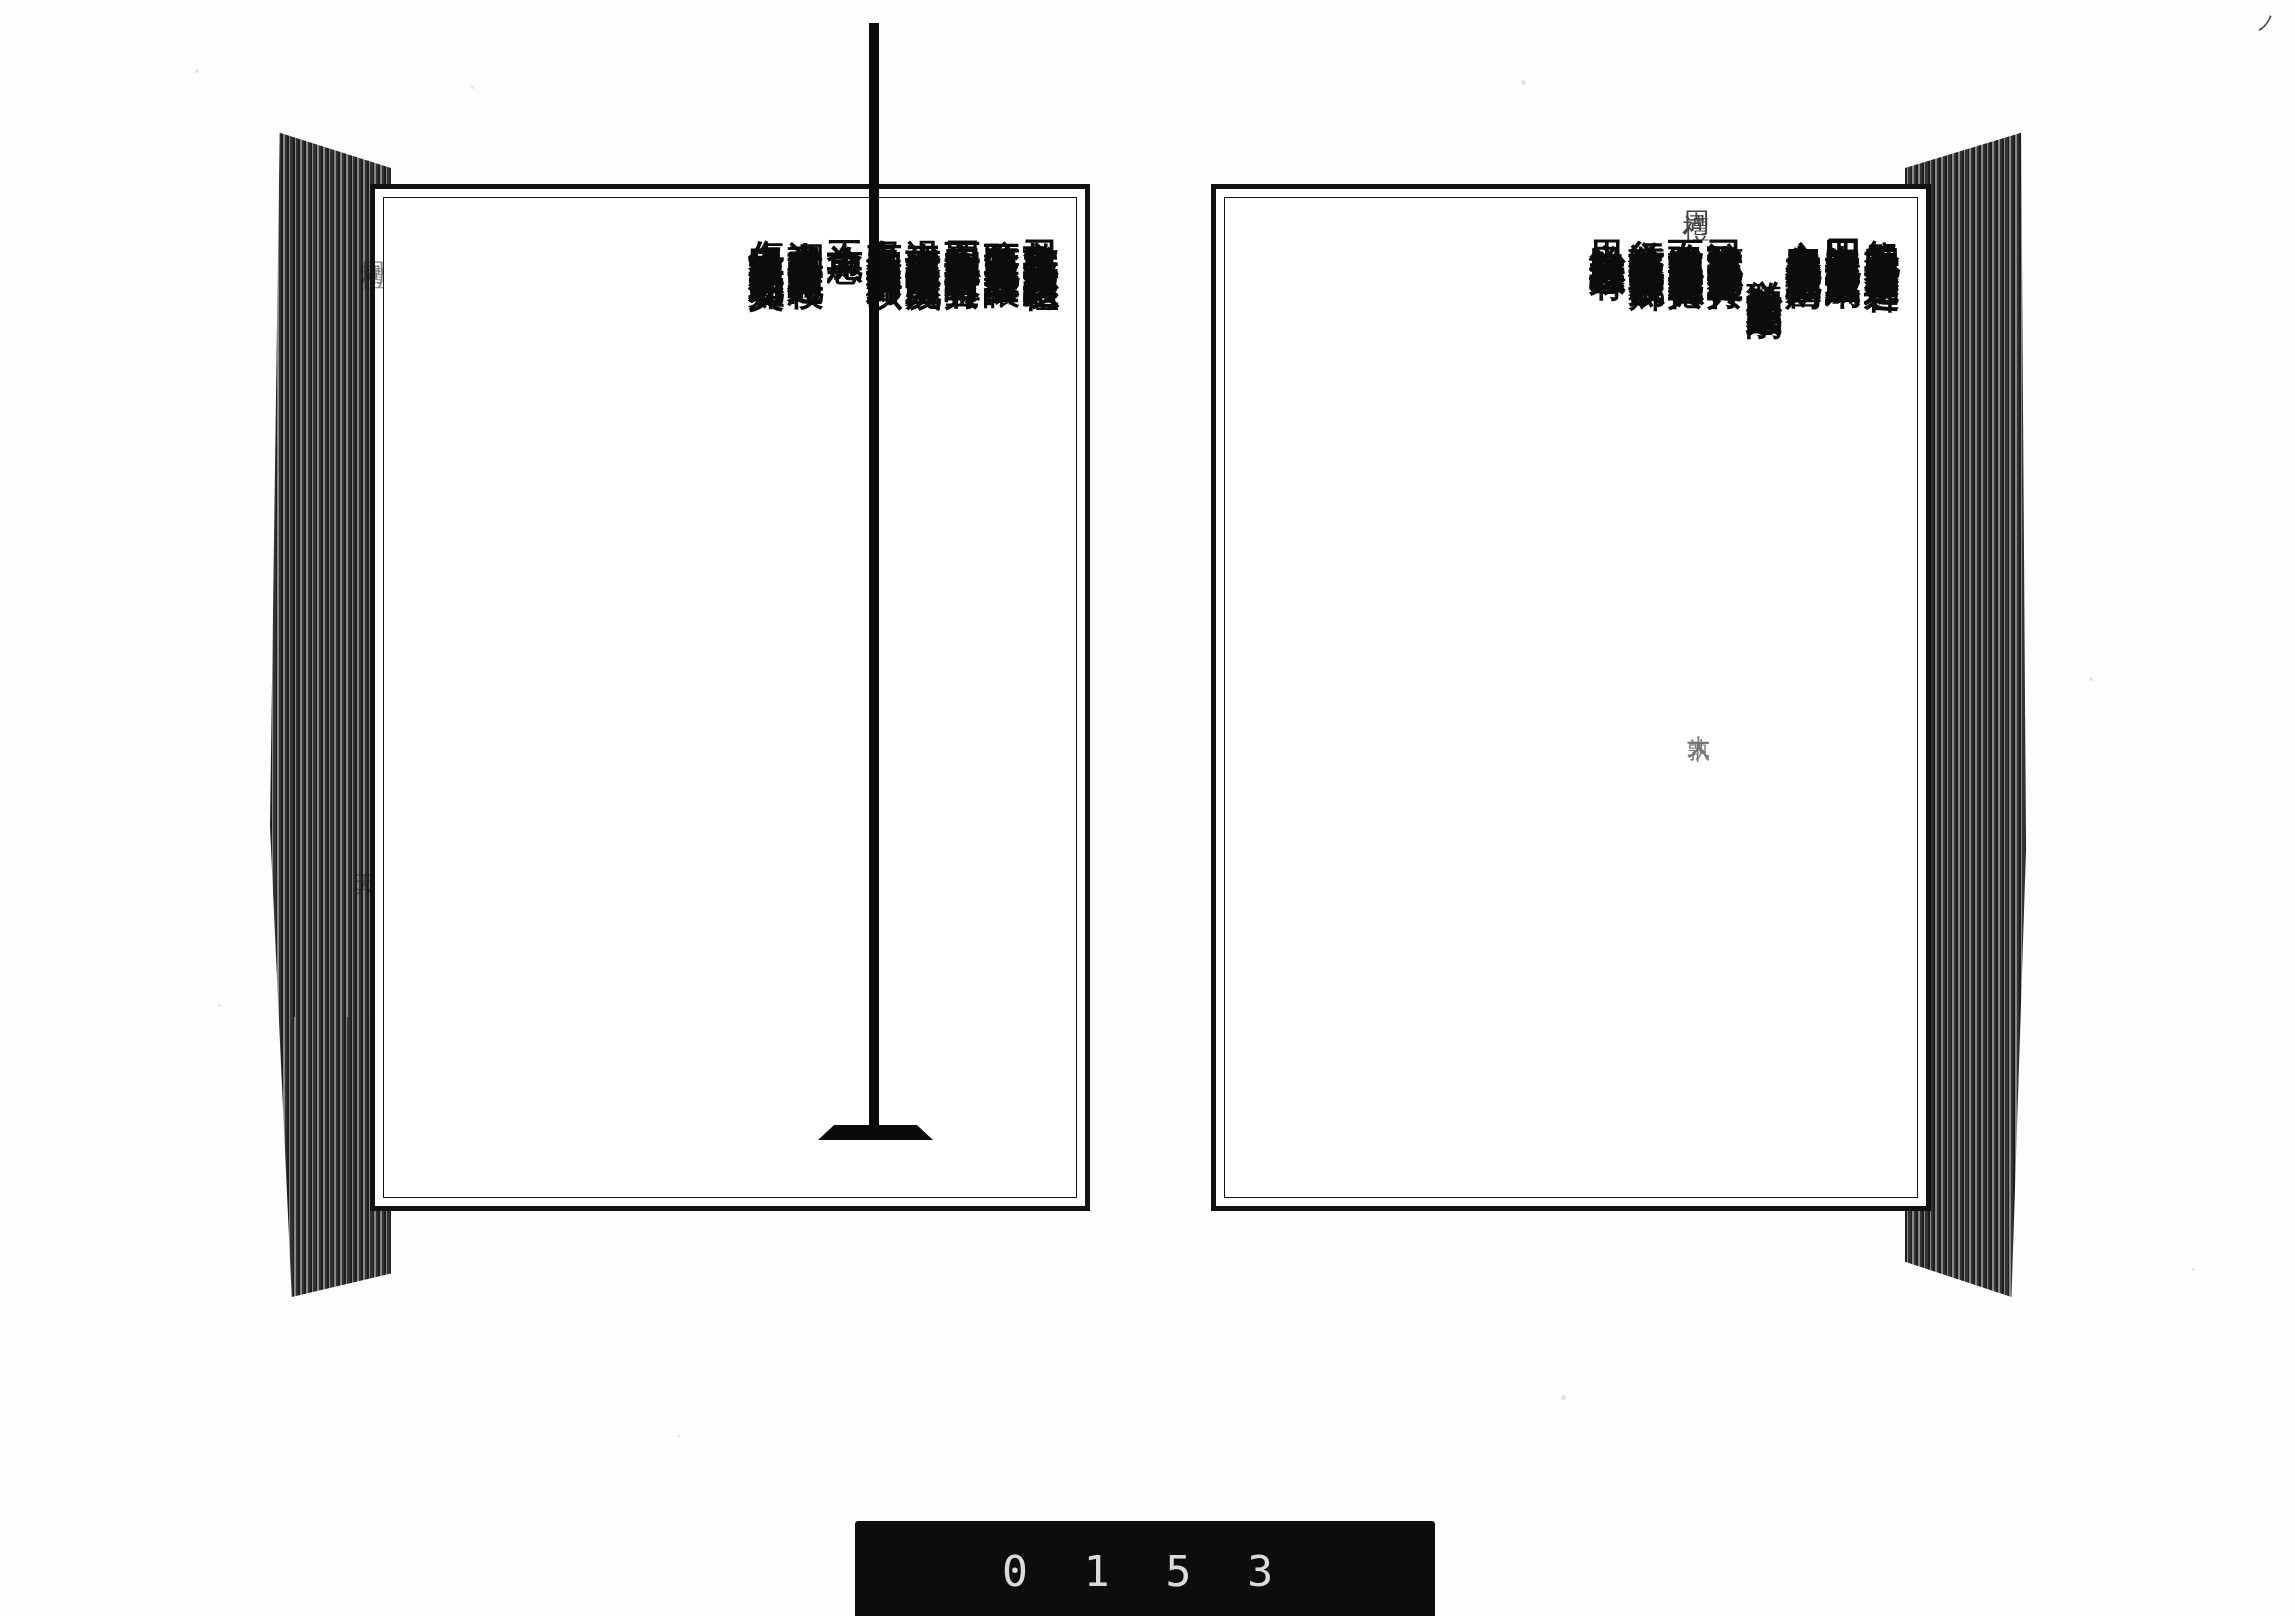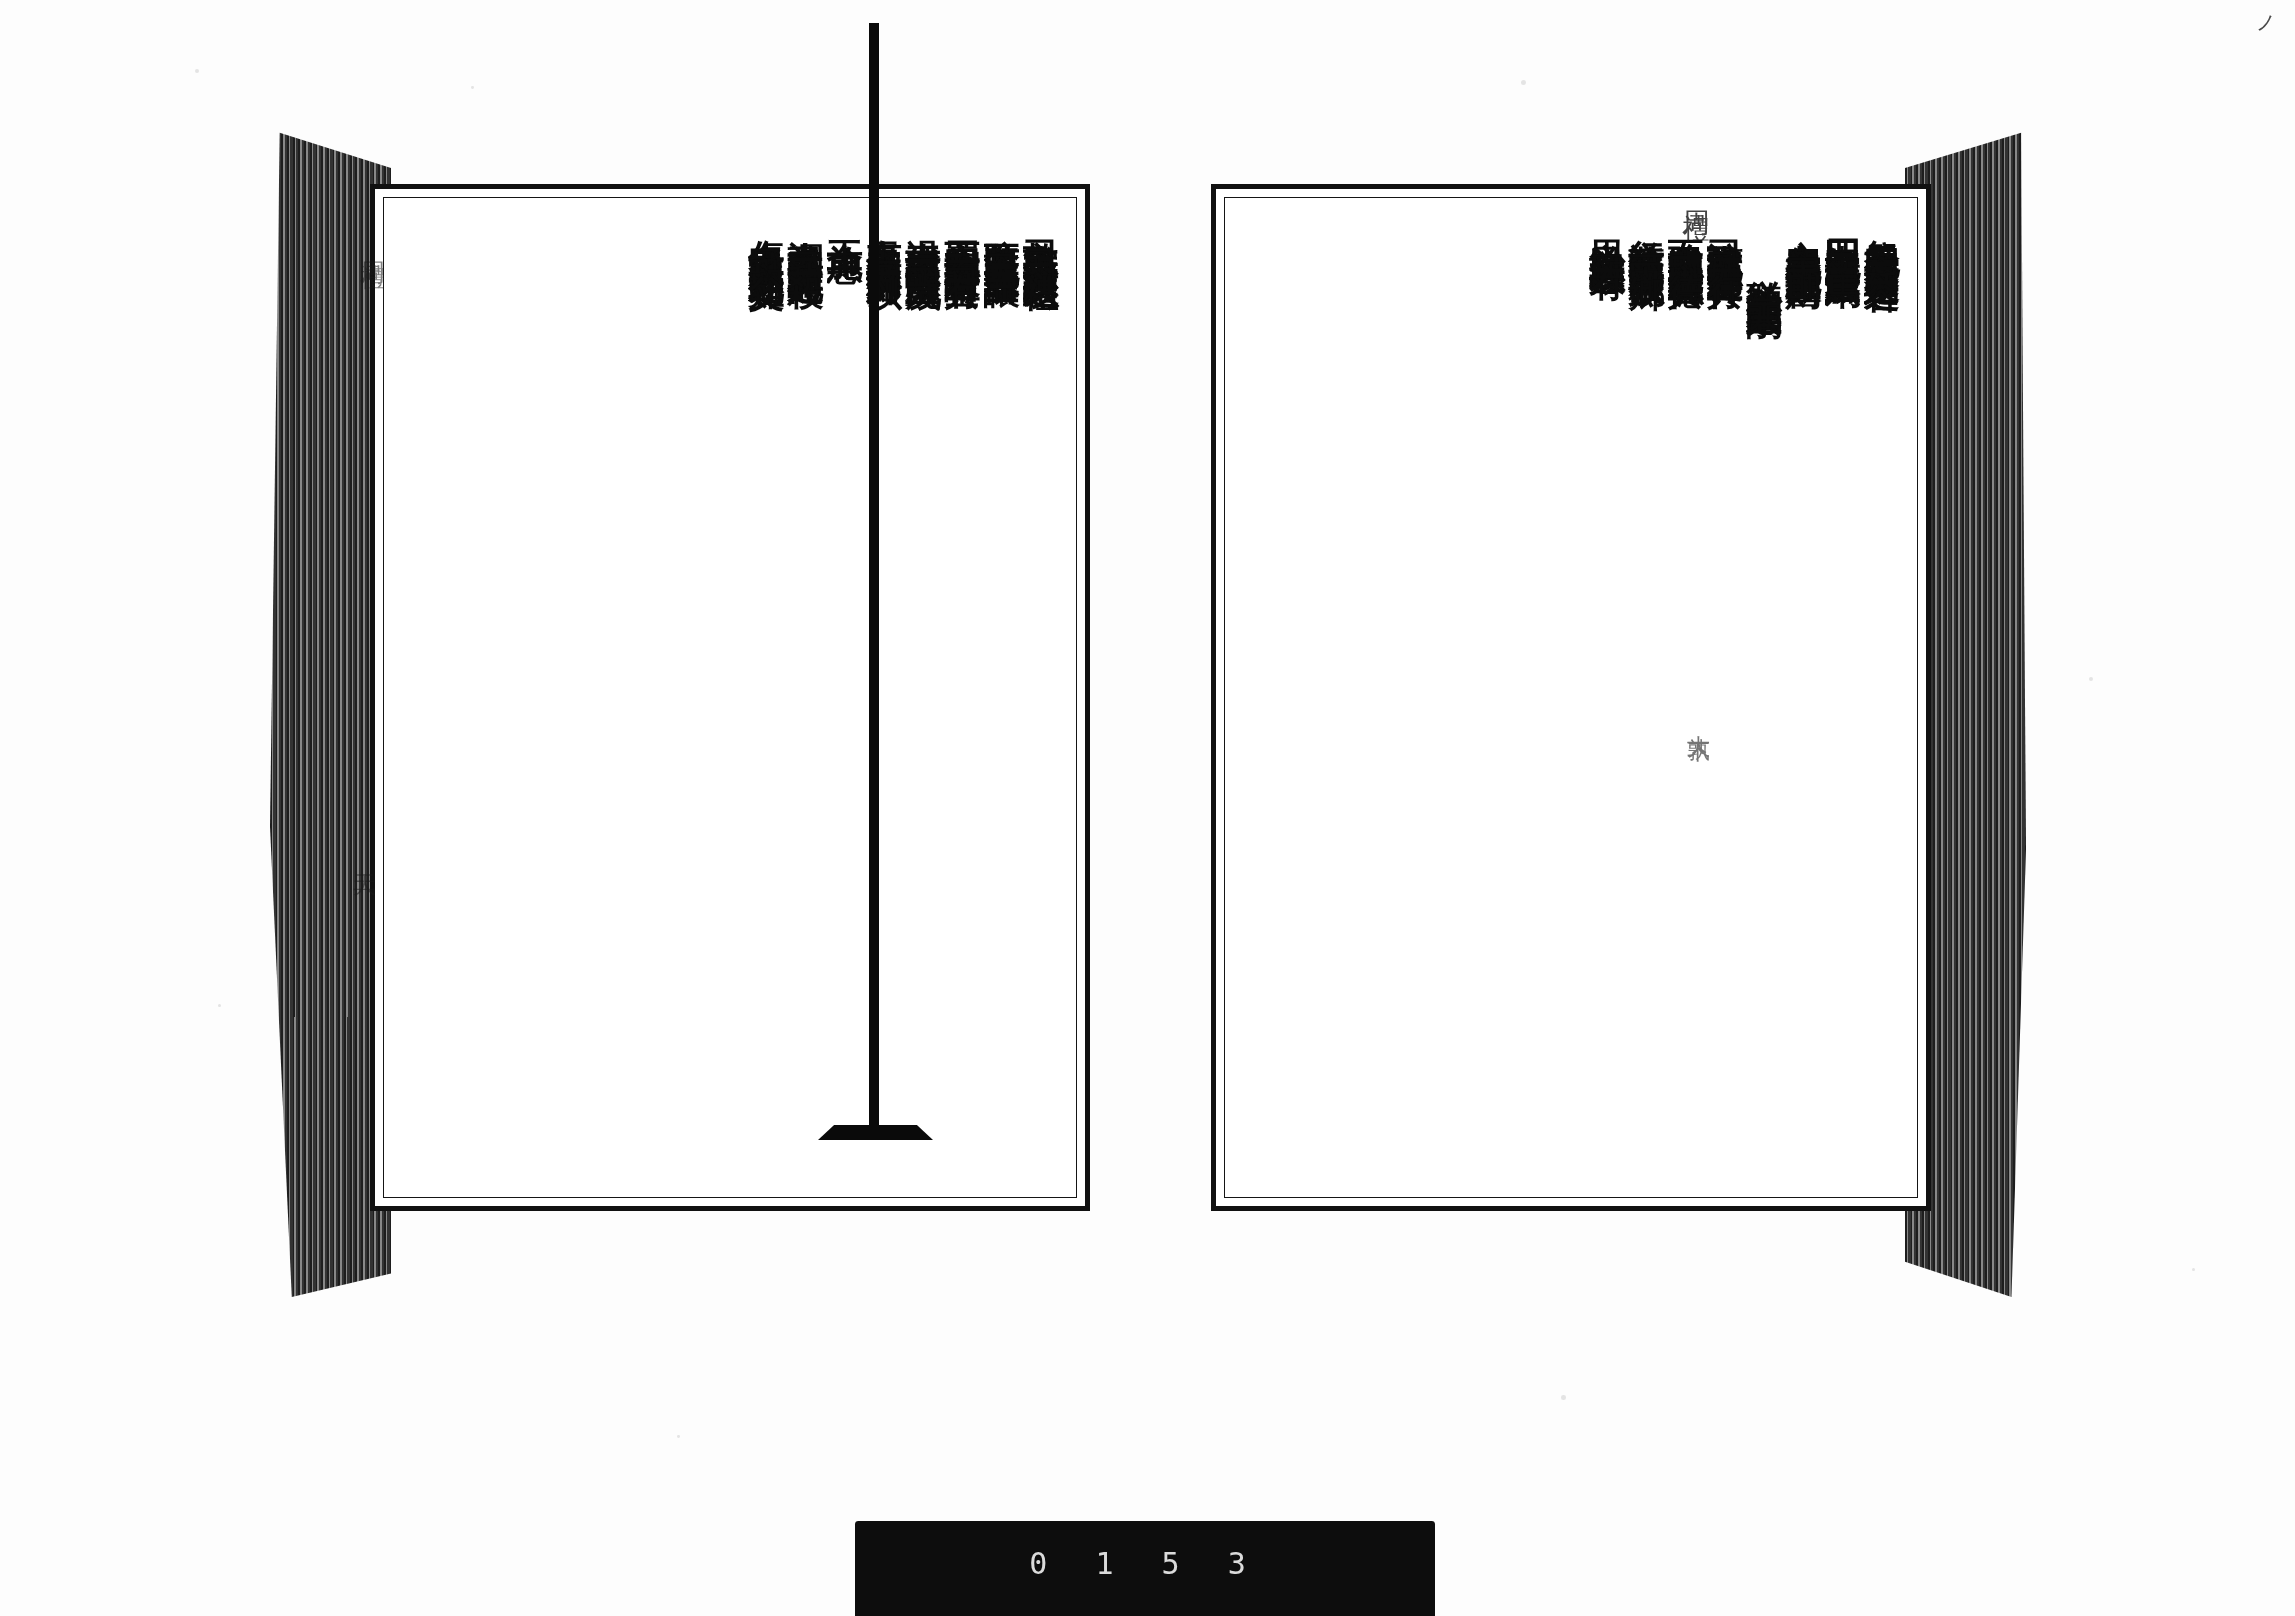--- a/index.html
+++ b/index.html
@@ -162,21 +162,21 @@
     border-radius: 3.4px 3.4px 0 0;
   }
   #label-digits {
     position: absolute;
     left: 0;
     right: 0;
     top: 25px;
     text-align: center;
     color: #f2f2f2;
     font-family: "DejaVu Sans Mono", monospace;
-    font-size: 30px;
+    font-size: 43px;
     letter-spacing: 15px;
     opacity: 0.9;
   }
 </style>
 </head>
 <body>
 
 <div id="scan-page">
 
   <div id="corner-mark">ノ</div>

